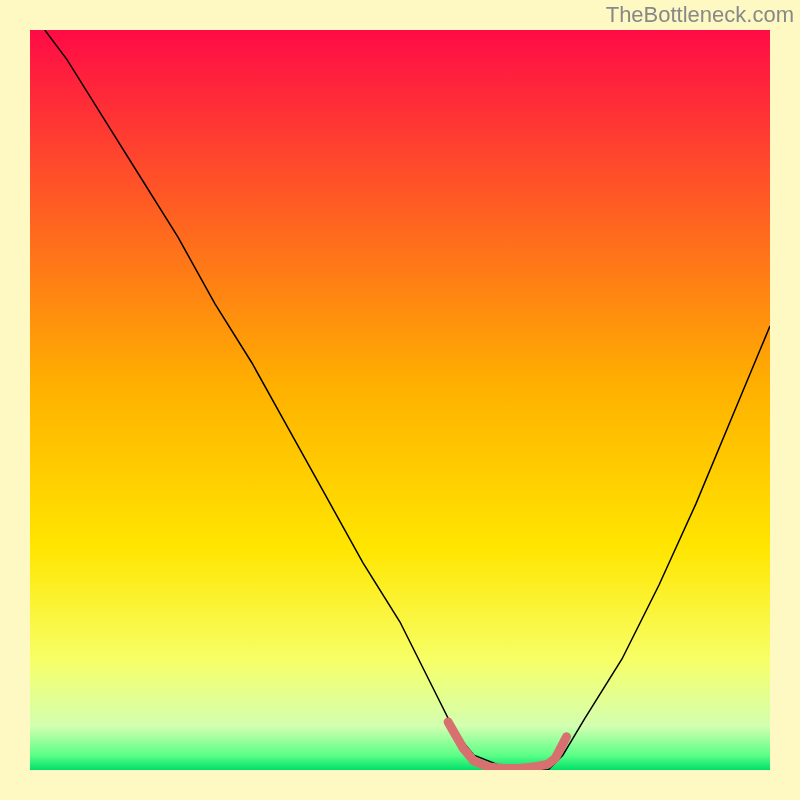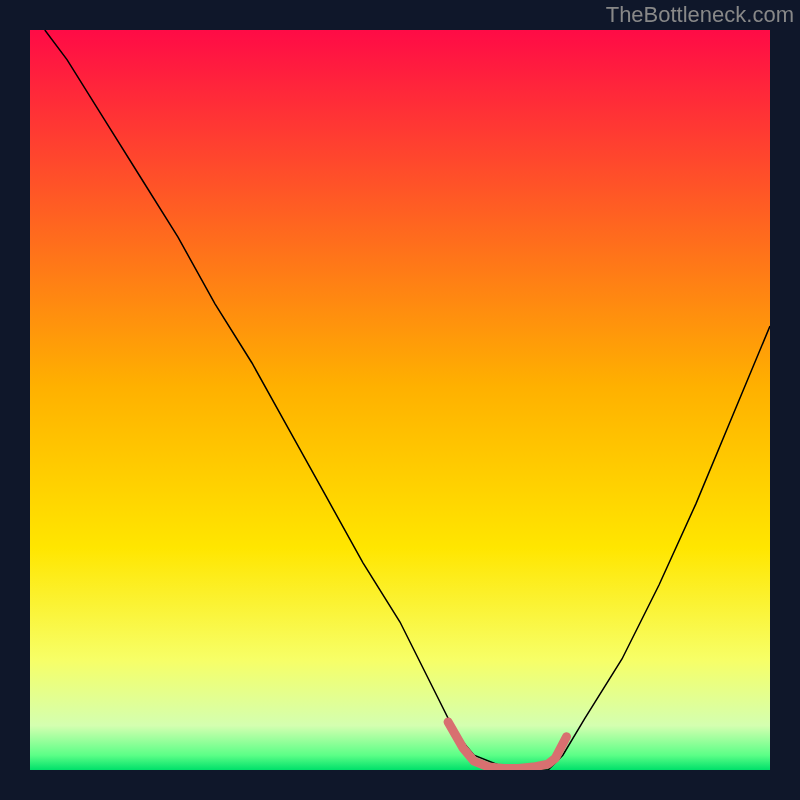--- a/index.html
+++ b/index.html
@@ -8,21 +8,21 @@
     width: 800px;
     height: 800px;
     overflow: hidden;
     background: #000;
     font-family: Arial, Helvetica, sans-serif;
   }
   .frame {
     position: relative;
     width: 800px;
     height: 800px;
-    background: #0f172a;
+    background: #fef9c3;
   }
   .watermark {
     position: absolute;
     top: 2px;
     right: 6px;
     color: #888;
     font-size: 22px;
     font-weight: 500;
     z-index: 10;
     user-select: none;

